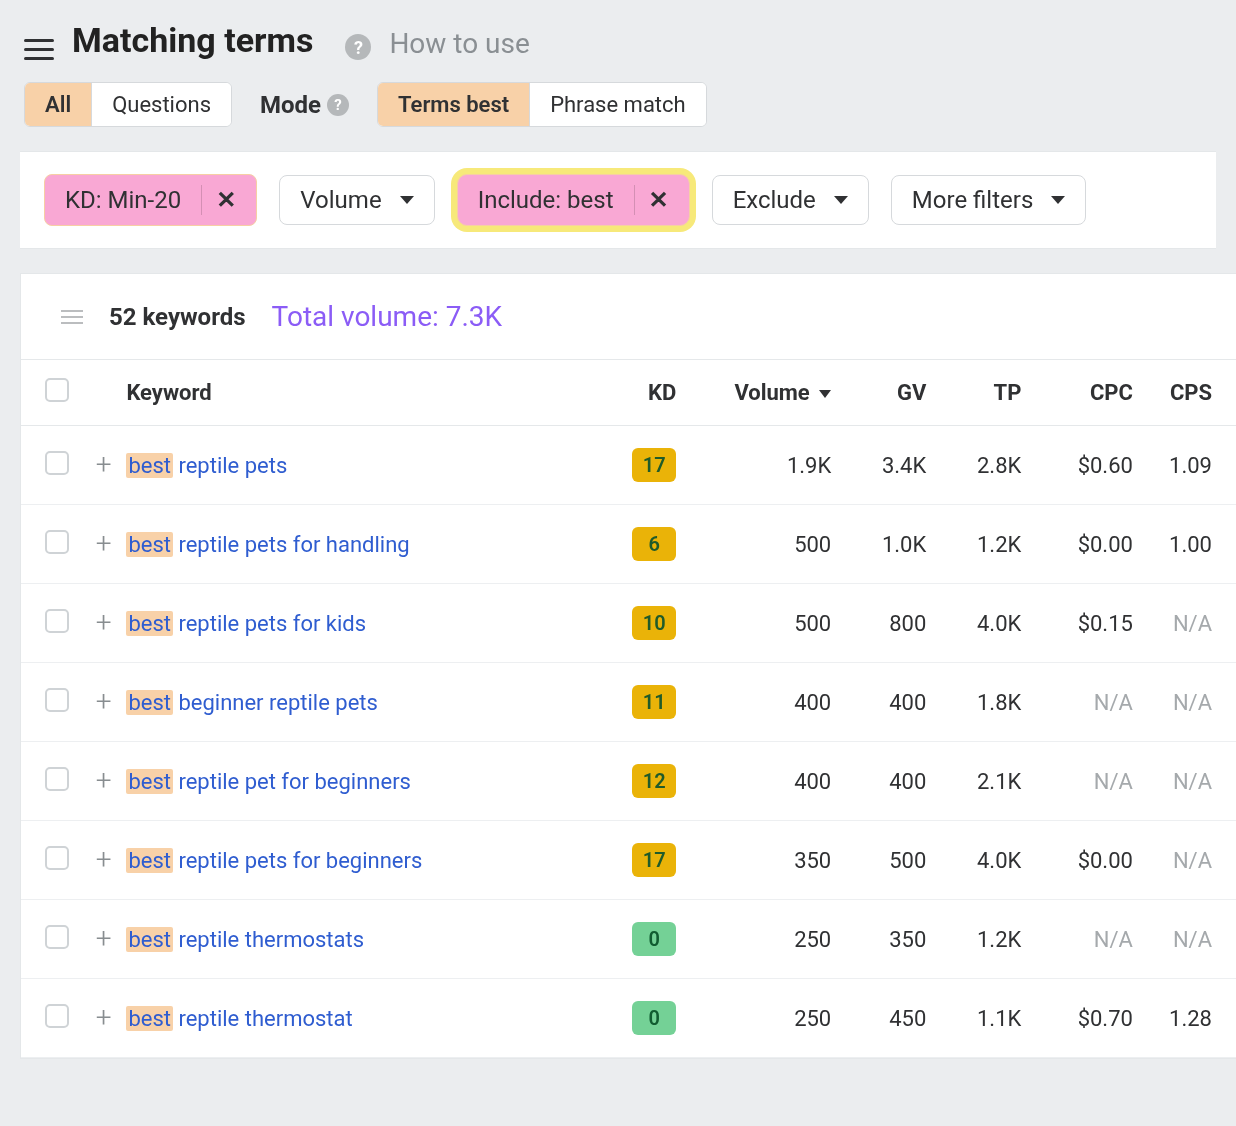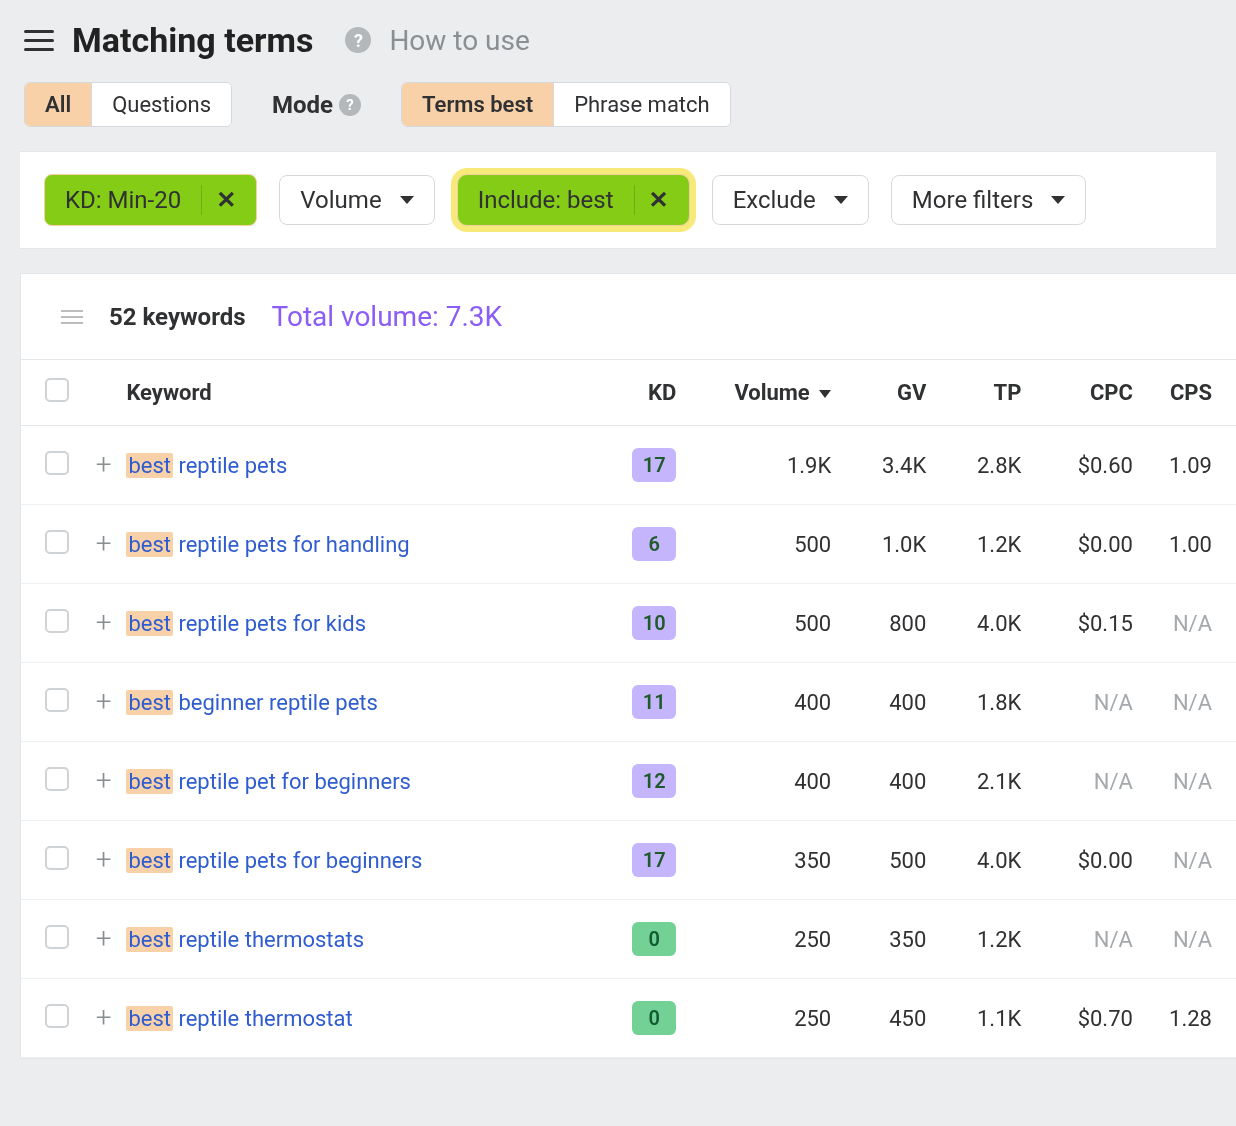--- a/index.html
+++ b/index.html
@@ -7,21 +7,21 @@
     font-family: -apple-system, BlinkMacSystemFont, "Segoe UI", Roboto, Helvetica, Arial, sans-serif;
     background: #ebedef;
     color: #303133;
     font-size: 22px;
     width: 1236px;
   }
 
   
   .page-header {
     display: flex;
-    align-items: center;
+    align-items: flex-end;
     padding: 20px 24px 22px 24px;
     gap: 18px;
   }
   .hamburger {
     display: inline-flex;
     flex-direction: column;
     gap: 6px;
     width: 30px;
     cursor: pointer;
   }
@@ -52,21 +52,21 @@
   .help-badge.small { width:22px; height:22px; font-size:15px; margin-left: 6px; }
   .how-to-use {
     color: #8a8f93;
     font-size: 28px;
   }
 
   
   .toggles-row {
     display: flex;
     padding: 0 24px 24px 24px;
-    gap: 40px;
+    gap: 28px;
     flex-wrap: wrap;
   }
   .btn-group {
     display: inline-flex;
     border: 1px solid #d6d9dc;
     border-radius: 6px;
     overflow: hidden;
     background: #fff;
   }
   .btn-group button {
@@ -106,21 +106,21 @@
     border-radius: 8px;
     background: #fff;
     padding: 10px 20px;
     font-size: 24px;
     display: inline-flex;
     align-items: center;
     gap: 14px;
     cursor: pointer;
   }
   .pill.active-filter {
-    background: #84cc16;
+    background: #f9a8d4;
     border-color: #f6cfa4;
     padding-left: 20px;
   }
   .pill .x-divider {
     width: 1px;
     height: 30px;
     background: rgba(0,0,0,0.15);
     margin-left: 6px;
   }
   .pill .x {
@@ -228,21 +228,21 @@
 
   .kd-badge {
     display: inline-block;
     min-width: 44px;
     padding: 5px 8px;
     border-radius: 6px;
     font-weight: 600;
     text-align: center;
     font-size: 20px;
   }
-  .kd-low  { background: #c4b5fd; color: #1f5b2a; }
+  .kd-low  { background: #eab308; color: #1f5b2a; }
   .kd-vlow { background: #74d196; color: #115c31; }
 
   .sort-caret {
     display: inline-block;
     width: 0; height: 0;
     border-left: 6px solid transparent;
     border-right: 6px solid transparent;
     border-top: 8px solid #303133;
     margin-left: 4px;
     vertical-align: middle;

